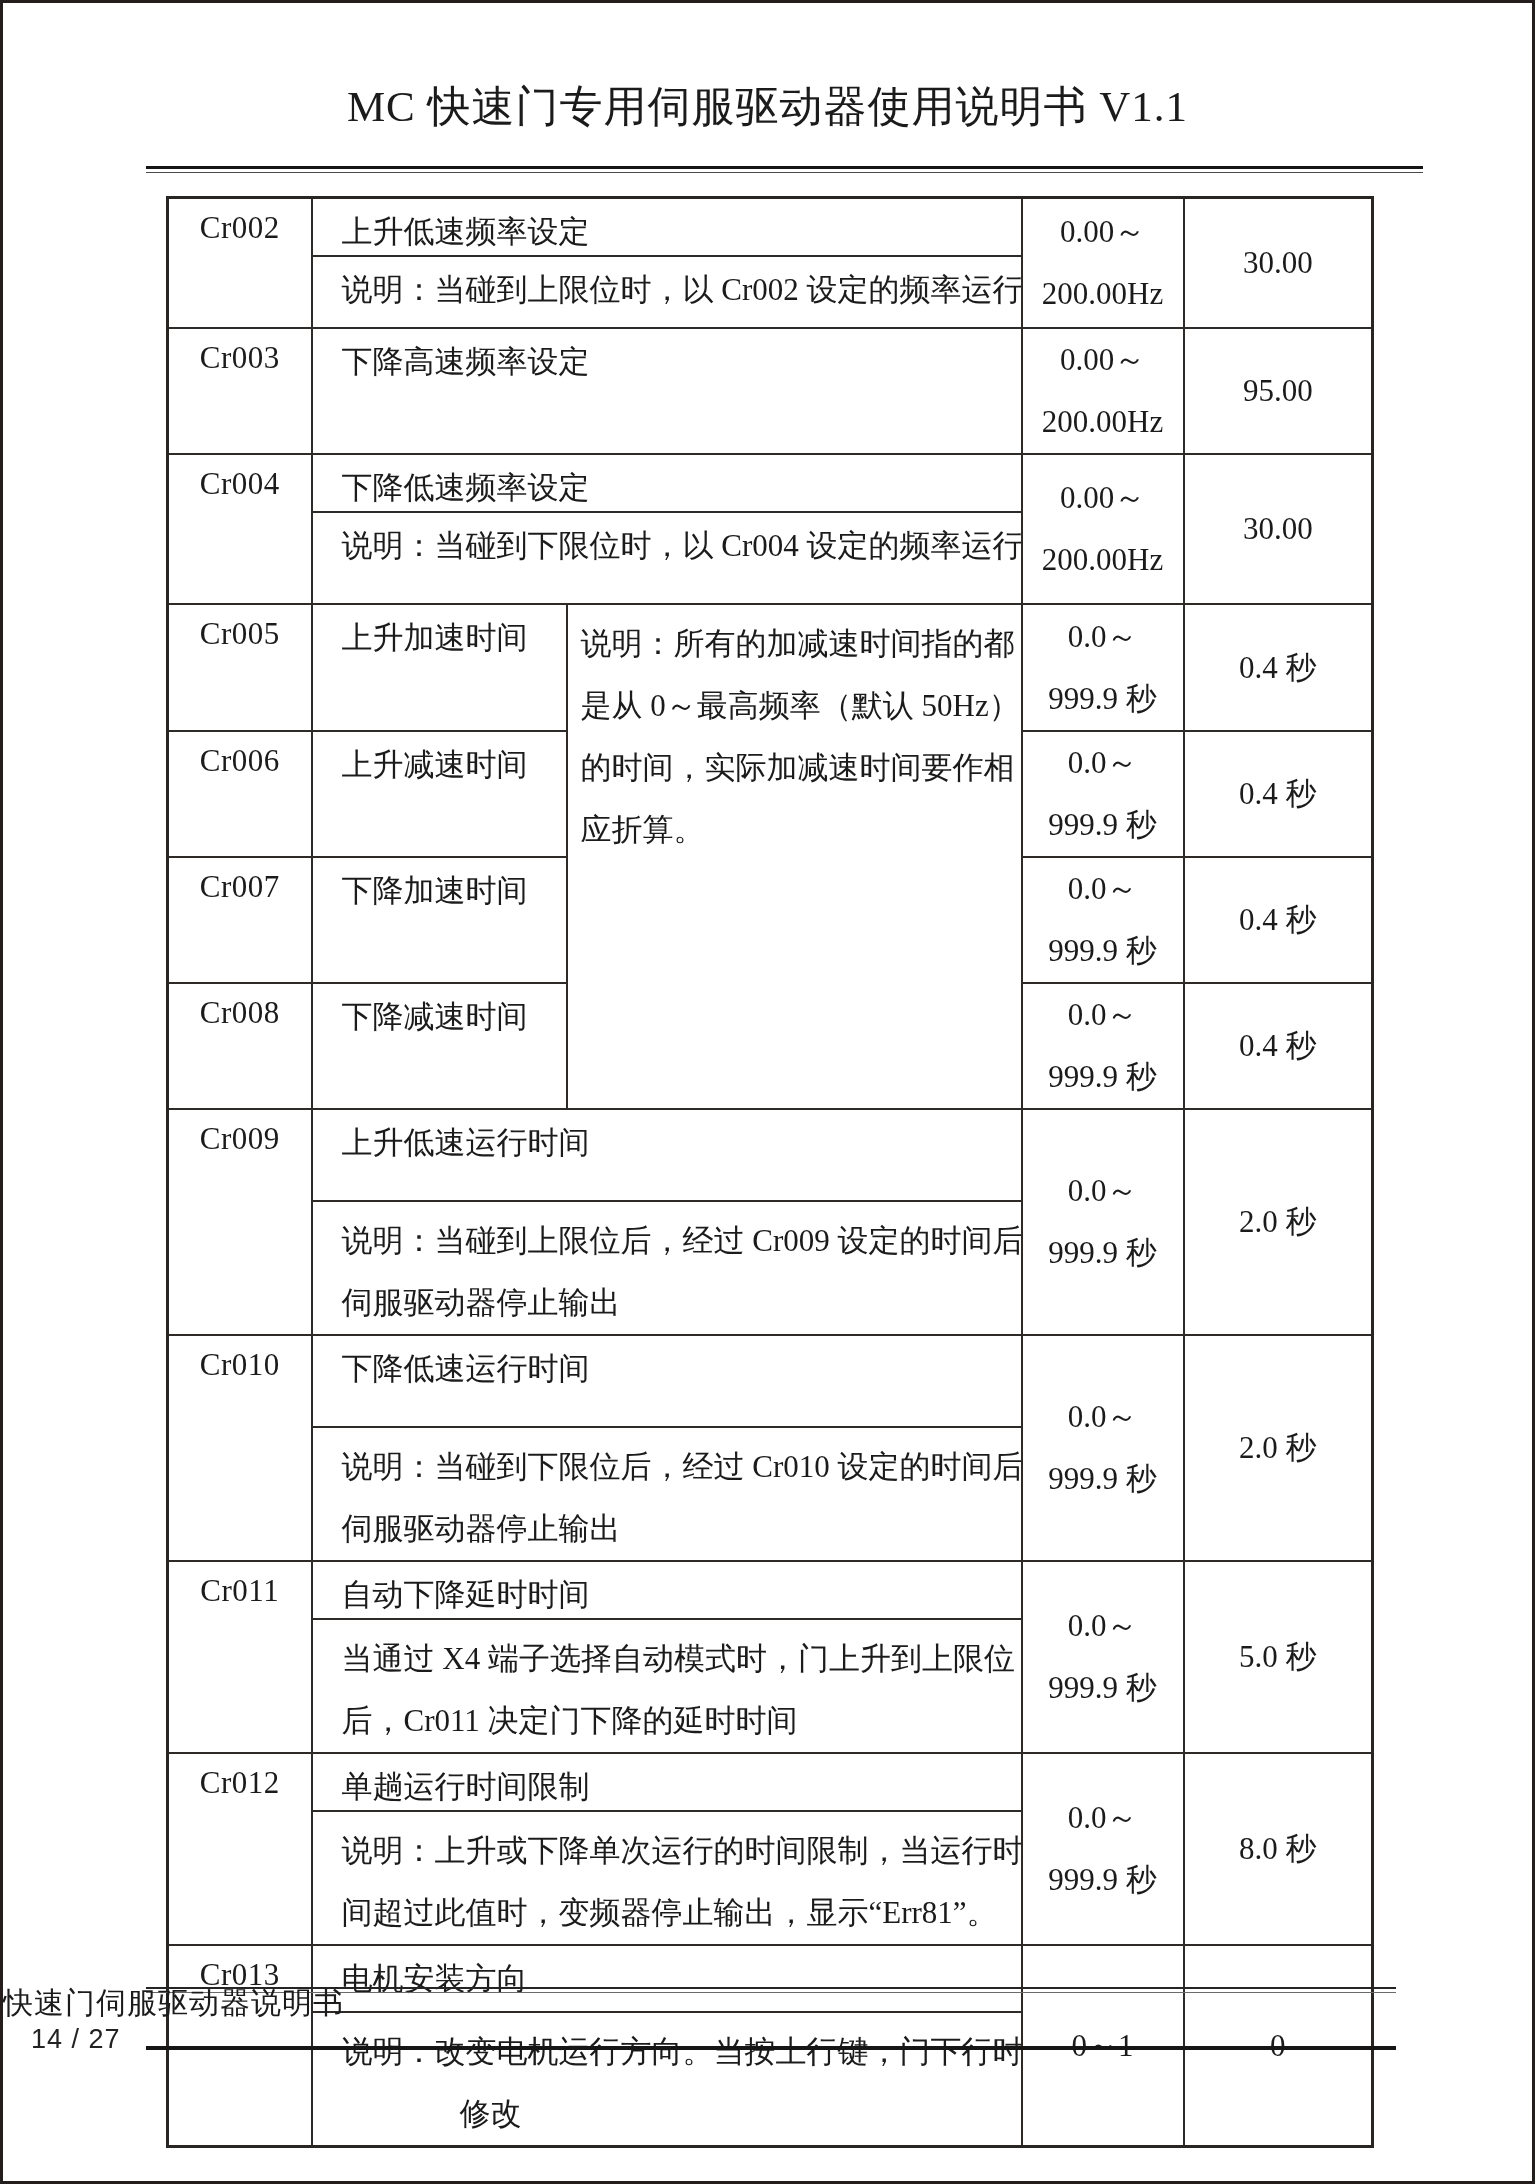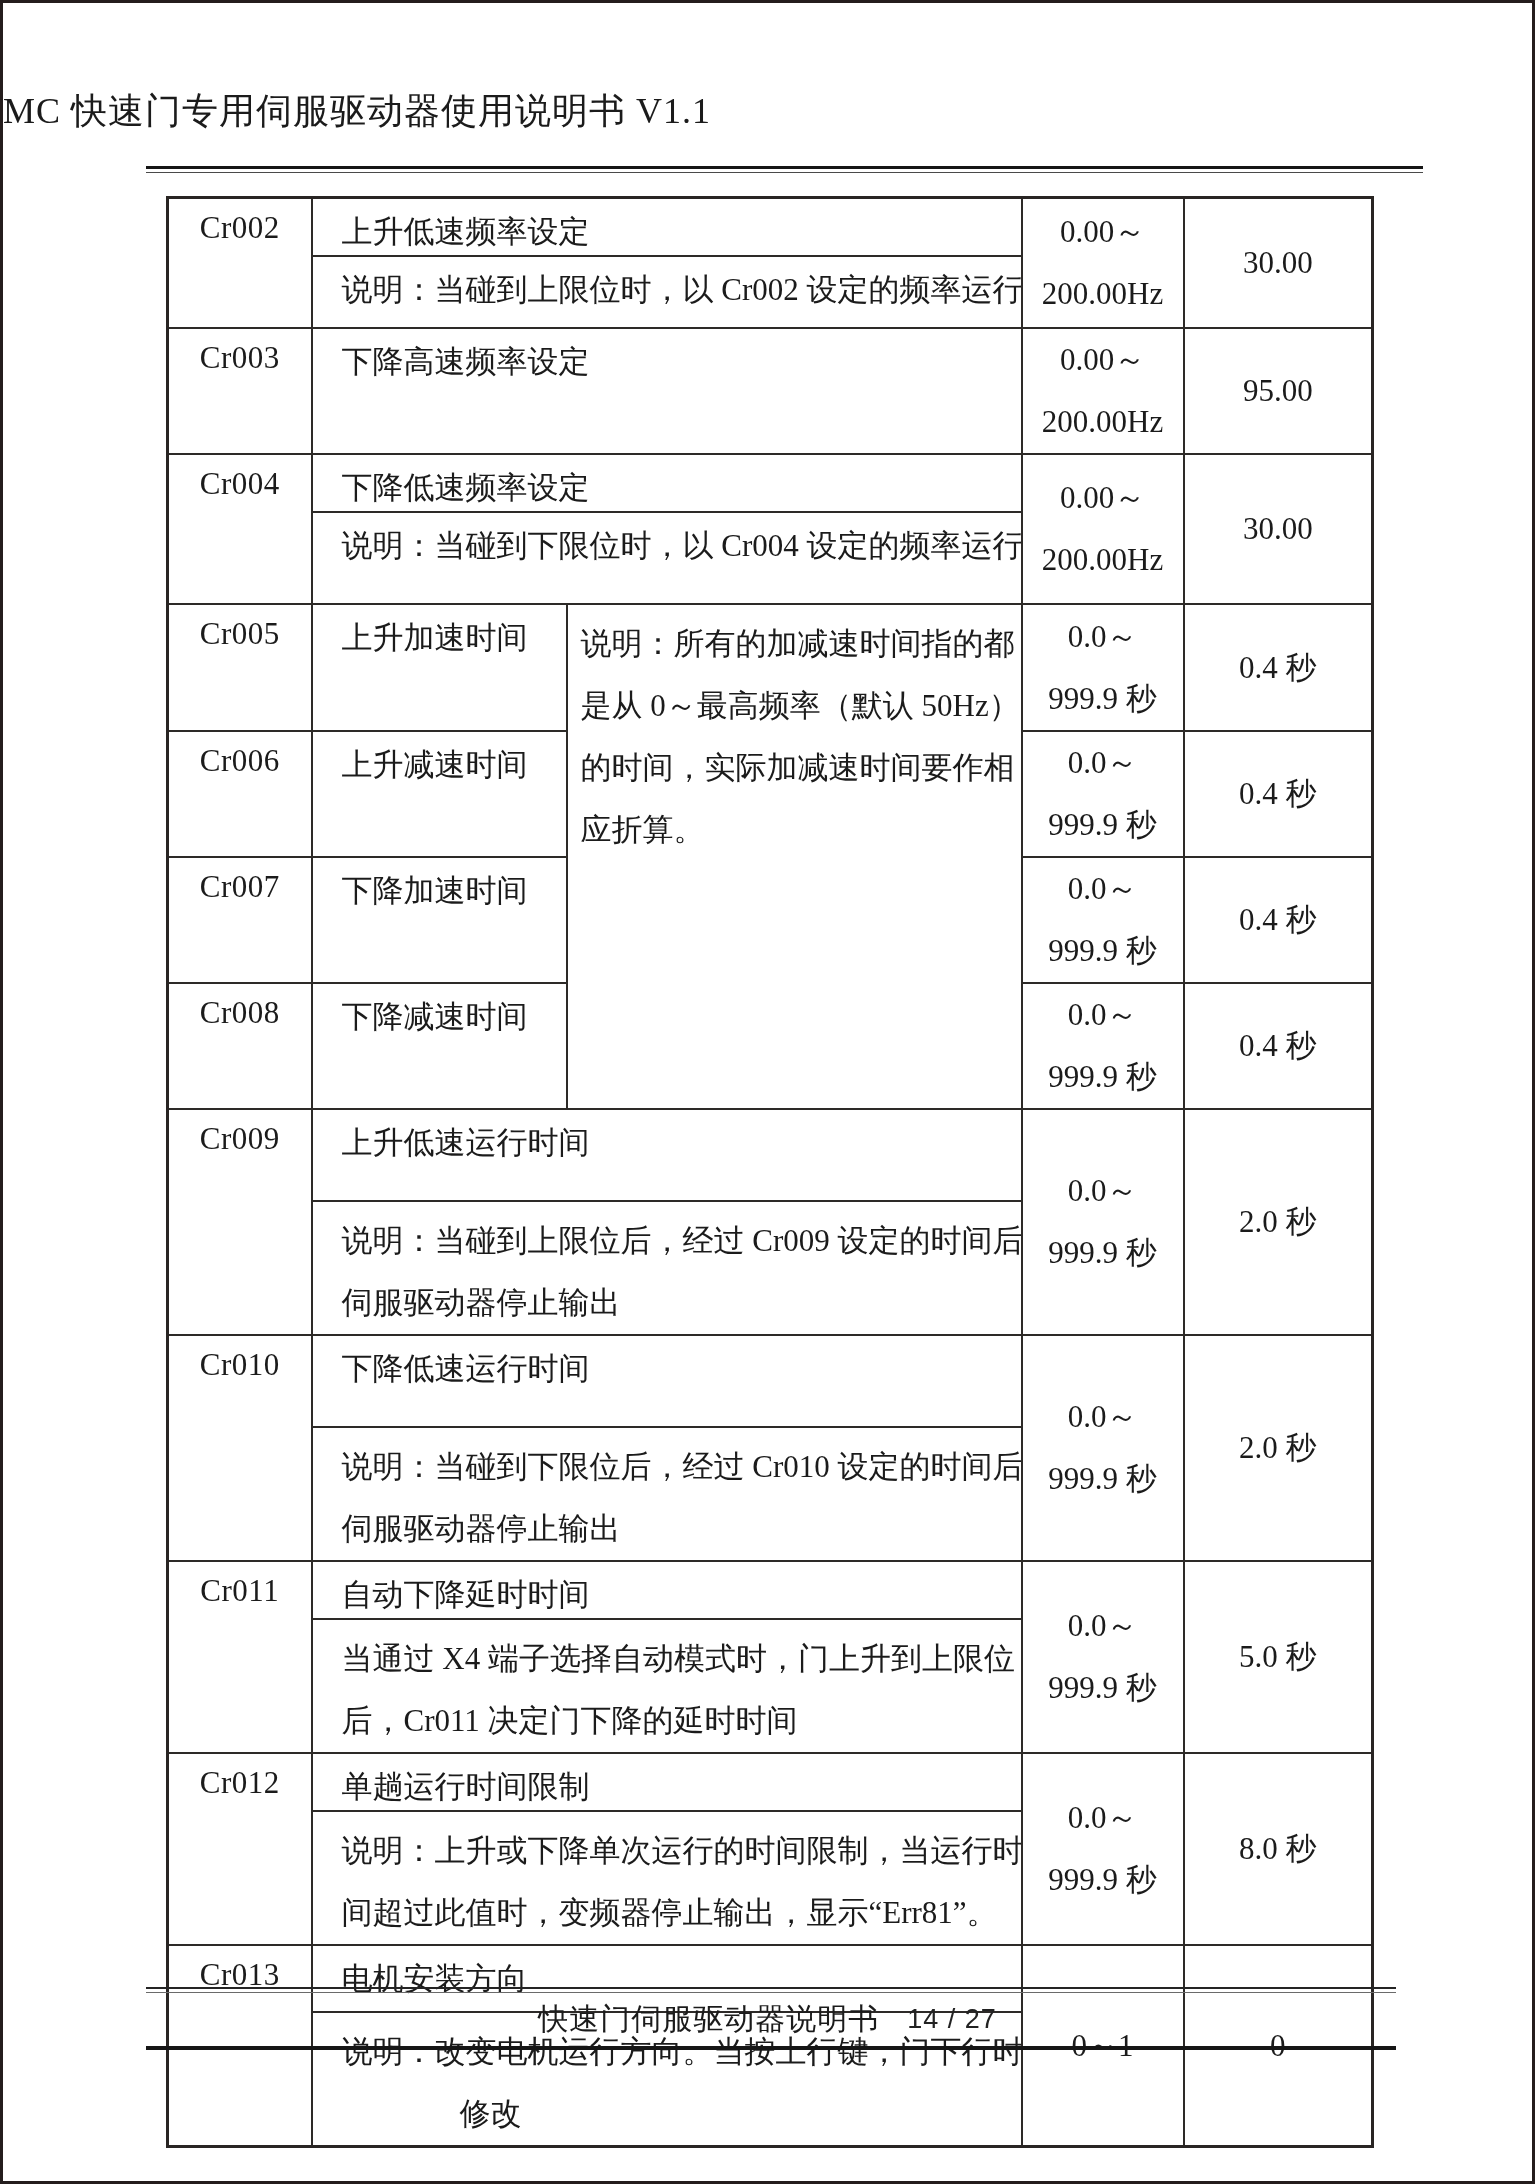--- a/index.html
+++ b/index.html
@@ -3,22 +3,22 @@
 <meta charset="utf-8">
 <style>
   html,body { margin:0; padding:0; background:#e8e8e8; }
   .page {
     position:relative; width:1535px; height:2184px; margin:0 auto;
     background:#ffffff; box-sizing:border-box;
     border:3px solid #241d1d; overflow:hidden;
     font-family:"Liberation Serif","DejaVu Serif",serif; color:#1b1b1b;
   }
   .header-title {
-    position:absolute; top:84px; left:0; width:100%;
-    font-size:36px; letter-spacing:1px; white-space:pre;
+    position:absolute; top:75px; left:0; width:100%;
+    text-align:center; font-size:43px; letter-spacing:1px; white-space:pre;
   }
   .hrule { position:absolute; left:143px; width:1277px; }
   .hrule-thick { position:absolute; top:163px; height:3px; background:#151515; }
   .hrule-thin  { position:absolute; top:169px; height:1px; background:#4a4a4a; }
 
   table.param-table {
     position:absolute; left:163px; top:193px;
     border-collapse:collapse; table-layout:fixed; width:1205px;
     border:3px solid #292523;
   }
@@ -37,21 +37,21 @@
 
   tr.h55{height:55px} tr.h57{height:57px} tr.h67{height:67px} tr.h74{height:72px}
   tr.h75{height:92px} tr.h108{height:108px} tr.h110{height:110px} tr.h112{height:112px}
   tr.h121{height:121px} tr.h126{height:126px} tr.h127{height:127px} tr.h129{height:129px}
 
   .frule1a { position:absolute; left:143px; width:1250px; top:1984px; height:2px; background:#242424; }
   .frule1b { position:absolute; left:143px; width:1250px; top:1989px; height:1px; background:#6a6a6a; }
   .frule2  { position:absolute; left:143px; width:1250px; top:2043px; height:4px; background:#161616; }
   .footer-text {
     position:absolute; left:0; top:1990px; width:100%; height:52px;
-    display:flex; align-items:center; justify-content:center;
+    display:flex; justify-content:center;flex-direction:column;
   }
   .footer-doc { font-size:30px; letter-spacing:1px; }
   .footer-page {
     font-family:"Liberation Sans","DejaVu Sans",sans-serif;
     font-size:27px; margin-left:28px; letter-spacing:1px; color:#222;
   }
 </style>
 </head>
 <body>
 

